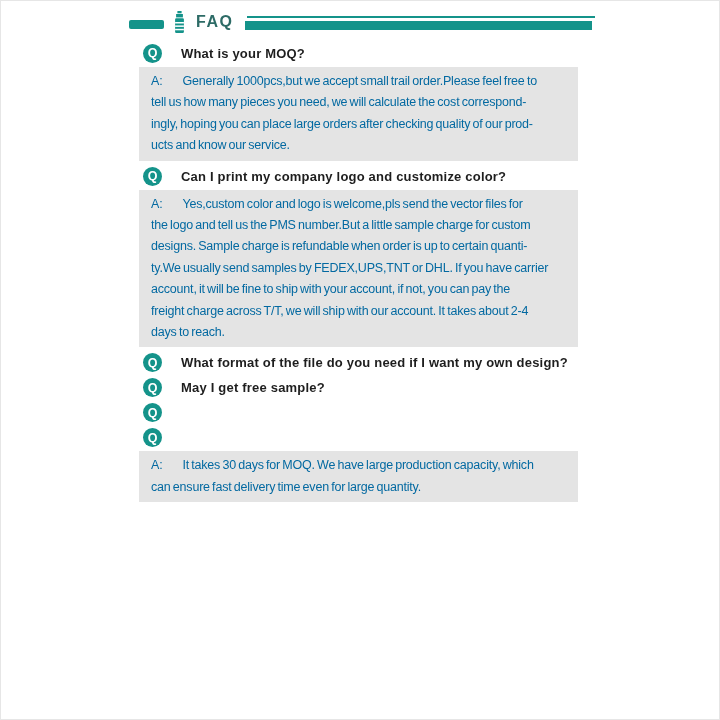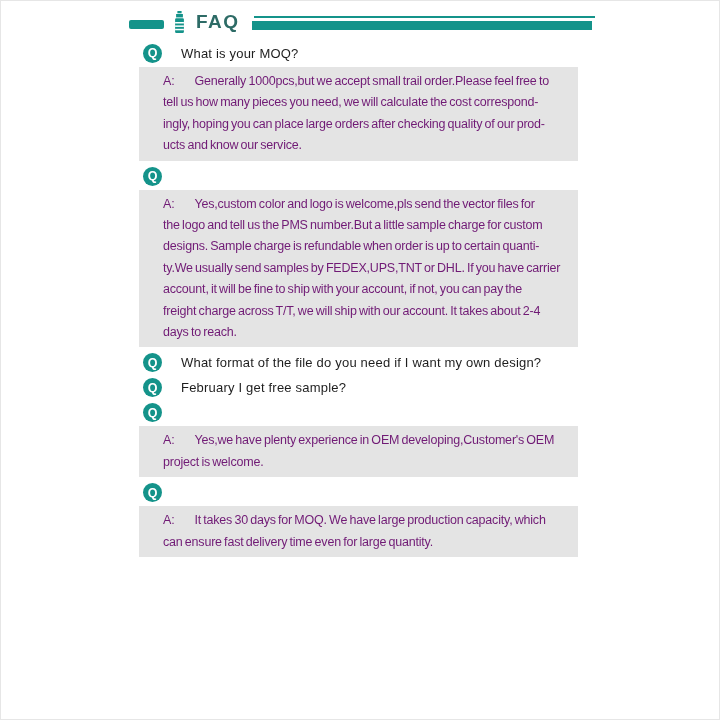--- a/index.html
+++ b/index.html
@@ -30,21 +30,21 @@
     background: var(--accent, #14938a);
     border-radius: 2px;
     margin-top: 5px;
     flex: 0 0 35px;
   }
   .bottle-wrap {
     margin: 0 8px 0 9px;
     display: flex; align-items: center;
   }
   .faq-title {
-    font-size: 19px;
+    font-size: 16px;
     font-weight: bold;
     color: var(--title_color, #2d6b66);
     letter-spacing: 1.5px;
     margin: 0 4px 0 2px;
   }
   .bar-right {
     flex: 1;
     position: relative;
     height: 20px;
     margin-left: 8px;
@@ -81,31 +81,31 @@
     color: #ffffff;
     font-size: 12.5px;
     font-weight: bold;
     display: flex;
     align-items: center;
     justify-content: center;
     line-height: 1;
   }
   .q-text {
     font-size: 13px;
-    font-weight: normal;
+    font-weight: bold;
     color: #1e1e1e;
     letter-spacing: 0.2px;
   }
   .answer-block {
     background: var(--answer_bg, #e4e4e4);
-    padding: 4px 8px 4px 24px;
+    padding: 4px 8px 4px 12px;
     box-sizing: border-box;
     font-size: 12.5px;
     line-height: 21.4px;
-    color: #701a75;
+    color: #0369a1;
     letter-spacing: -0.2px;
     word-spacing: -1px;
   }
   .a-label { display: inline; }
   .a-gap { display: inline-block; width: 20px; }
   .a-text { display: inline; white-space: pre-line; }
 </style>
 </head>
 <body>
 
@@ -141,50 +141,49 @@
     </div>
     <div class="answer-block"><span class="a-label">A:</span><span class="a-gap"></span><span class="a-text">Generally 1000pcs,but we accept small trail order.Please feel free to
 tell us how many pieces you need, we will calculate the cost correspond-
 ingly, hoping you can place large orders after checking quality of our prod-
 ucts and know our service.</span></div>
   </div>
 
   <div class="faq-section">
     <div class="q-row">
       <span class="q-badge">Q</span>
+      <span class="q-text">Can I print my company logo and customize color?</span>
     </div>
     <div class="answer-block"><span class="a-label">A:</span><span class="a-gap"></span><span class="a-text">Yes,custom color and logo is welcome,pls send the vector files for
 the logo and tell us the PMS number.But a little sample charge for custom
 designs. Sample charge is refundable when order is up to certain quanti-
 ty.We usually send samples by FEDEX,UPS,TNT or DHL. If you have carrier
 account, it will be fine to ship with your account, if not, you can pay the
 freight charge across T/T, we will ship with our account. It takes about 2-4
 days to reach.</span></div>
   </div>
 
   <div class="faq-section">
     <div class="q-row">
       <span class="q-badge">Q</span>
       <span class="q-text">What format of the file do you need if I want my own design?</span>
     </div>
   </div>
 
   <div class="faq-section">
     <div class="q-row">
       <span class="q-badge">Q</span>
-      <span class="q-text">February I get free sample?</span>
+      <span class="q-text">May I get free sample?</span>
     </div>
   </div>
 
   <div class="faq-section">
     <div class="q-row">
       <span class="q-badge">Q</span>
     </div>
-    <div class="answer-block"><span class="a-label">A:</span><span class="a-gap"></span><span class="a-text">Yes,we have plenty experience in OEM developing,Customer's OEM
-project is welcome.</span></div>
   </div>
 
   <div class="faq-section">
     <div class="q-row">
       <span class="q-badge">Q</span>
     </div>
     <div class="answer-block"><span class="a-label">A:</span><span class="a-gap"></span><span class="a-text">It takes 30 days for MOQ. We have large production capacity, which
 can ensure fast delivery time even for large quantity.</span></div>
   </div>
 

